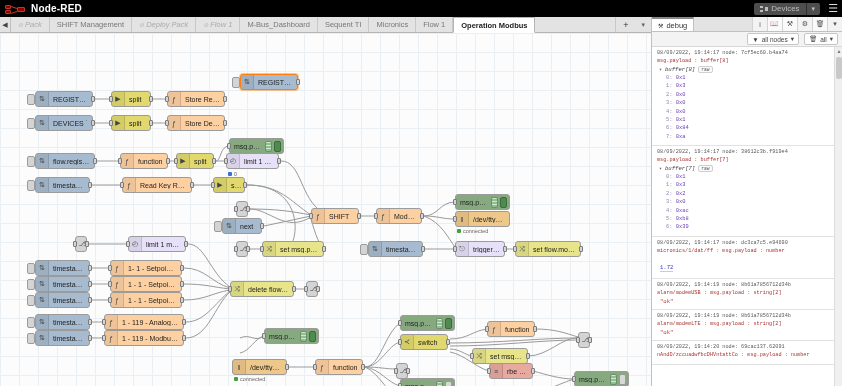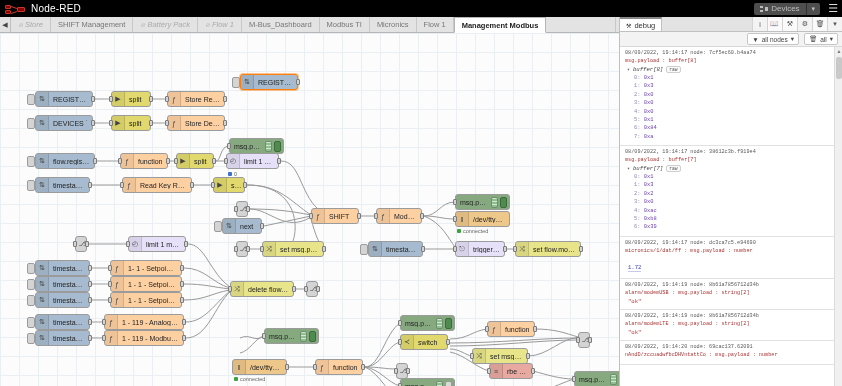--- a/index.html
+++ b/index.html
@@ -26,21 +26,21 @@
   .logo-mark .l2 { width: 6px; height: 4px; left: 0px; top: 6px; }
   .logo-mark .l3 { width: 8px; height: 5px; left: 12px; top: 3px; }
   .logo-mark .wire {
     position: absolute; background: #c0392b; height: 1px; width: 6px;
     left: 6px; top: 3px; transform: rotate(18deg);
   }
   .logo-mark .wire2 {
     position: absolute; background: #c0392b; height: 1px; width: 6px;
     left: 6px; top: 8px; transform: rotate(-18deg);
   }
-  .logo-text { color: #fff; font-size: 10px; font-weight: normal; letter-spacing: .2px; }
+  .logo-text { color: #fff; font-size: 10px; font-weight: bold; letter-spacing: .2px; }
   .hdr-right { margin-left: auto; display: flex; align-items: center; gap: 0px; padding-right: 4px; }
   .deploy-btn {
     display: flex; align-items: center; gap: 3px;
     background: #4e4e4e; color: #bdbdbd; font-size: 8px;
     height: 12px; padding: 0 6px; border-radius: 2px 0 0 2px;
   }
   .deploy-icon { display:inline-block; width: 8px; height: 8px; position: relative; }
   .deploy-icon i { position:absolute; background:#bdbdbd; }
   .deploy-icon .d1 { width:3px; height:2px; left:0; top:1px; }
   .deploy-icon .d2 { width:3px; height:2px; left:0; top:5px; }
@@ -157,21 +157,21 @@
     position:absolute; right:0; top:33px; width:9px; height:353px;
     background:#efefef; border-left:1px solid #d0d0d0;
   }
   .minibar .thumb {
     position:absolute; left:1px; top:2px; width:6px; height:28px;
     background:#cfcfcf; border-radius:2px;
   }
 
   
   .sidebar {
-    position:absolute; right:0; top:17px; width:223px; height:369px;
+    position:absolute; right:0; top:17px; width:191px; height:369px;
     background:#f3f3f3; border-left:1px solid #c0c0c0;
   }
   .sb-tabrow {
     height:15px; display:flex; align-items:stretch; background:#e3e3e3;
     border-bottom:1px solid #c0c0c0; font-size:7.5px;
   }
   .sb-tab {
     display:flex; align-items:center; gap:3px; padding:0 6px;
     background:#fff; color:#333; border-right:1px solid #c0c0c0;
     border-top:2px solid #888;
@@ -245,47 +245,47 @@
       <div class="deploy-caret">▾</div>
       <div class="hamburger">☰</div>
     </div>
   </div>
 
   <div class="tabbar">
     <div class="tab-scroll-left">◀</div>
     <div id="tabs-host" style="display:flex;align-items:stretch;">
         <div class="tab">
           <span class="lockico">⊘</span>
-          <span>Store</span>
+          <span>Pack</span>
         </div>
         <div class="tab plain">
           <span>SHIFT Management</span>
         </div>
         <div class="tab">
           <span class="lockico">⊘</span>
-          <span>Battery Pack</span>
+          <span>Deploy Pack</span>
         </div>
         <div class="tab">
           <span class="lockico">⊘</span>
           <span>Flow 1</span>
         </div>
         <div class="tab plain">
           <span>M-Bus_Dashboard</span>
         </div>
         <div class="tab plain">
-          <span>Modbus TI</span>
+          <span>Sequent TI</span>
         </div>
         <div class="tab plain">
           <span>Micronics</span>
         </div>
         <div class="tab plain">
           <span>Flow 1</span>
         </div>
         <div class="tab active">
-          <span>Management Modbus</span>
+          <span>Operation Modbus</span>
         </div>
       </div>
     <div class="tab-add">+</div>
     <div class="tab-menu">▾</div>
   </div>
 
   <div class="canvas">
     <div class="grid"></div>
     <svg class="wires" width="651" height="353">
       <g fill="none" stroke="#999" stroke-width="1">

